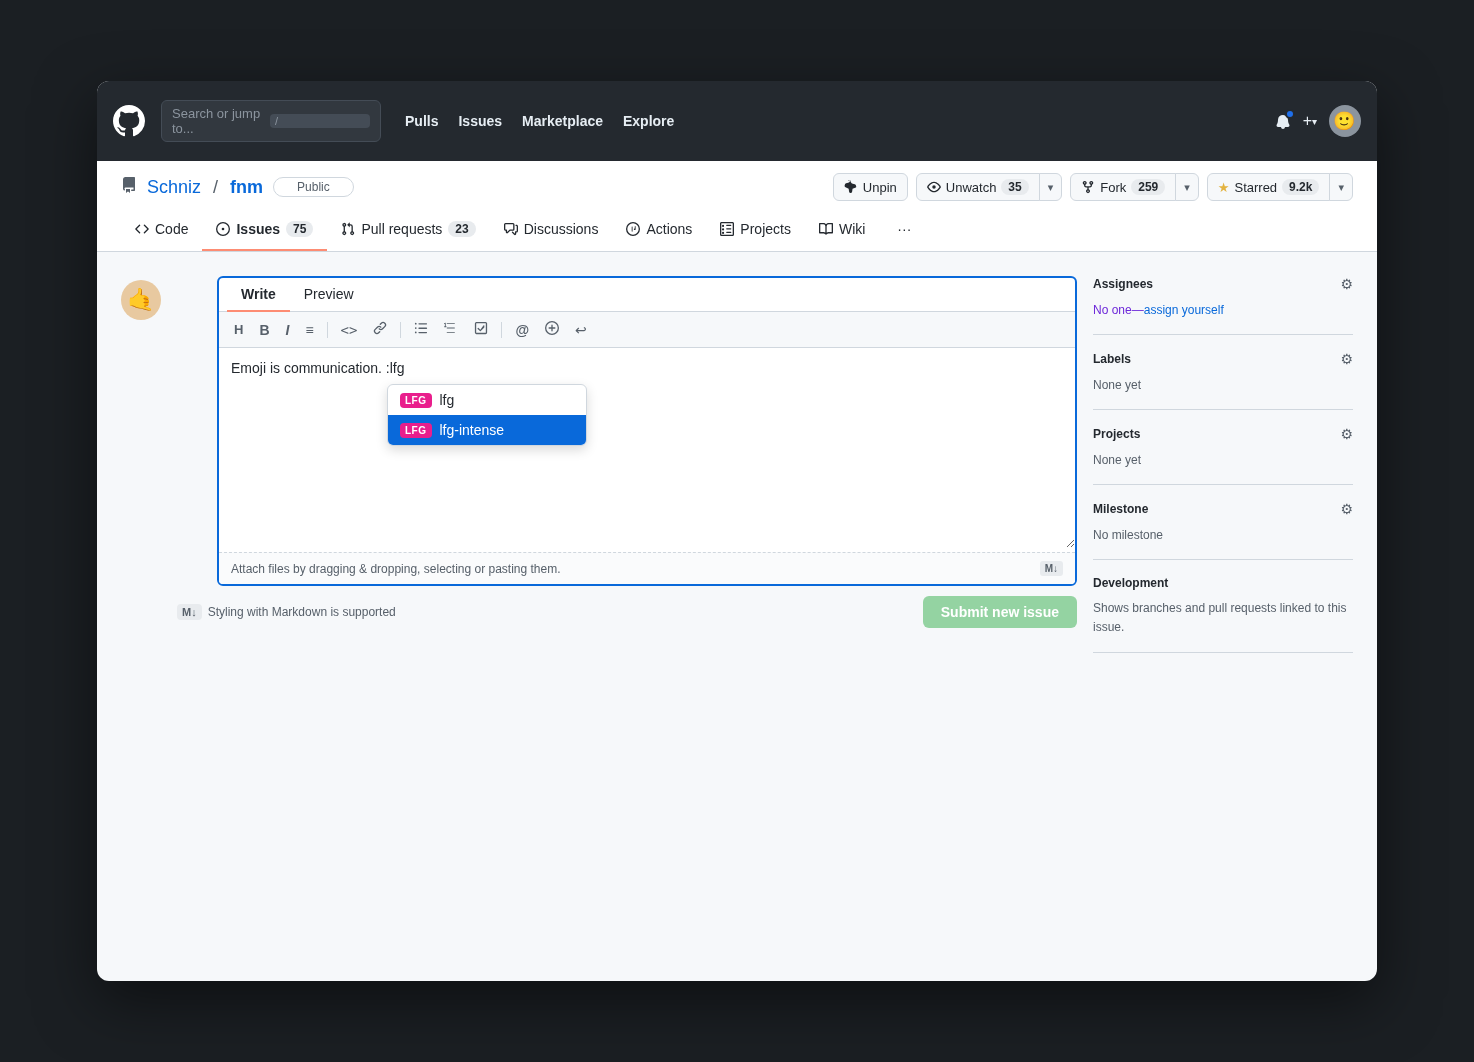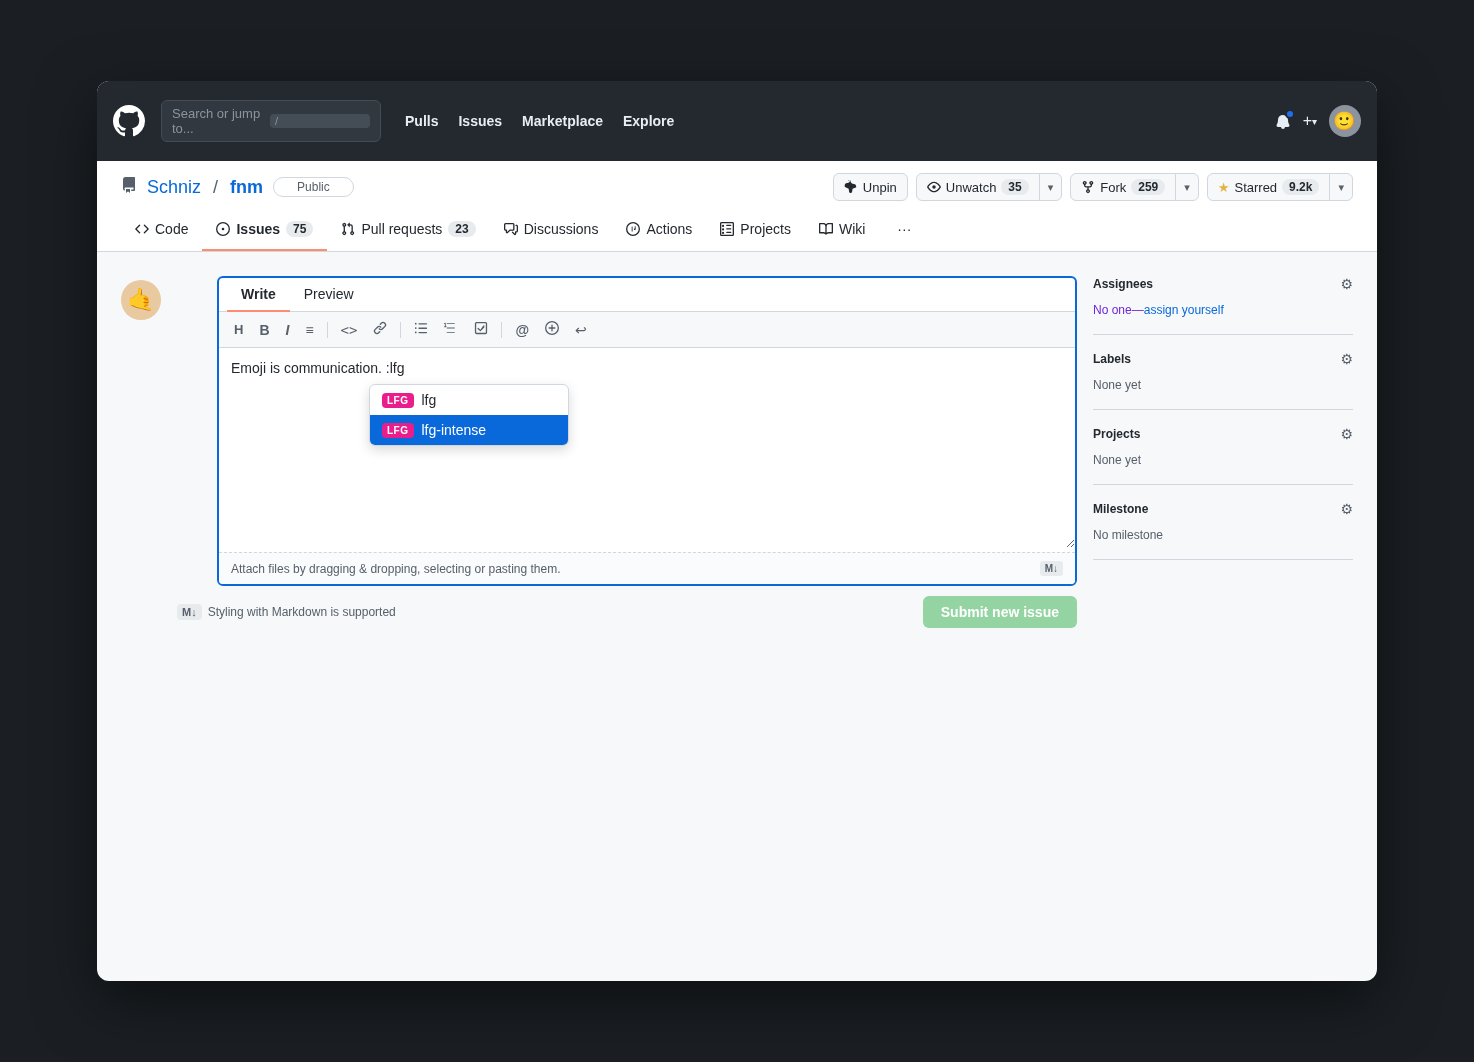--- a/index.html
+++ b/index.html
@@ -298,21 +298,21 @@
       padding: 12px;
       font-size: 14px;
       color: #24292f;
       resize: vertical;
       background: #fff;
       font-family: inherit;
     }
     .autocomplete-dropdown {
       position: absolute;
       top: 36px;
-      left: 150px;
+      left: 168px;
       background: #fff;
       border: 1px solid #d0d7de;
       border-radius: 6px;
       box-shadow: 0 4px 12px rgba(0,0,0,0.15);
       min-width: 200px;
       overflow: hidden;
       z-index: 10;
     }
     .autocomplete-item {
       display: flex;
@@ -666,15 +666,21 @@
       </div>
 
       <div class="sidebar-section">
         <div class="sidebar-section-header">
           <span class="sidebar-section-title">Milestone</span>
           <span class="sidebar-gear">⚙</span>
         </div>
         <span class="sidebar-value">No milestone</span>
       </div>
 
+      <div class="sidebar-section">
+        <div class="sidebar-section-header">
+          <span class="sidebar-section-title">Development</span>
+        </div>
+        <span class="sidebar-text">Shows branches and pull requests linked to this issue.</span>
+      </div>
     </div>
   </div>
 </div>
 
 </body></html>

